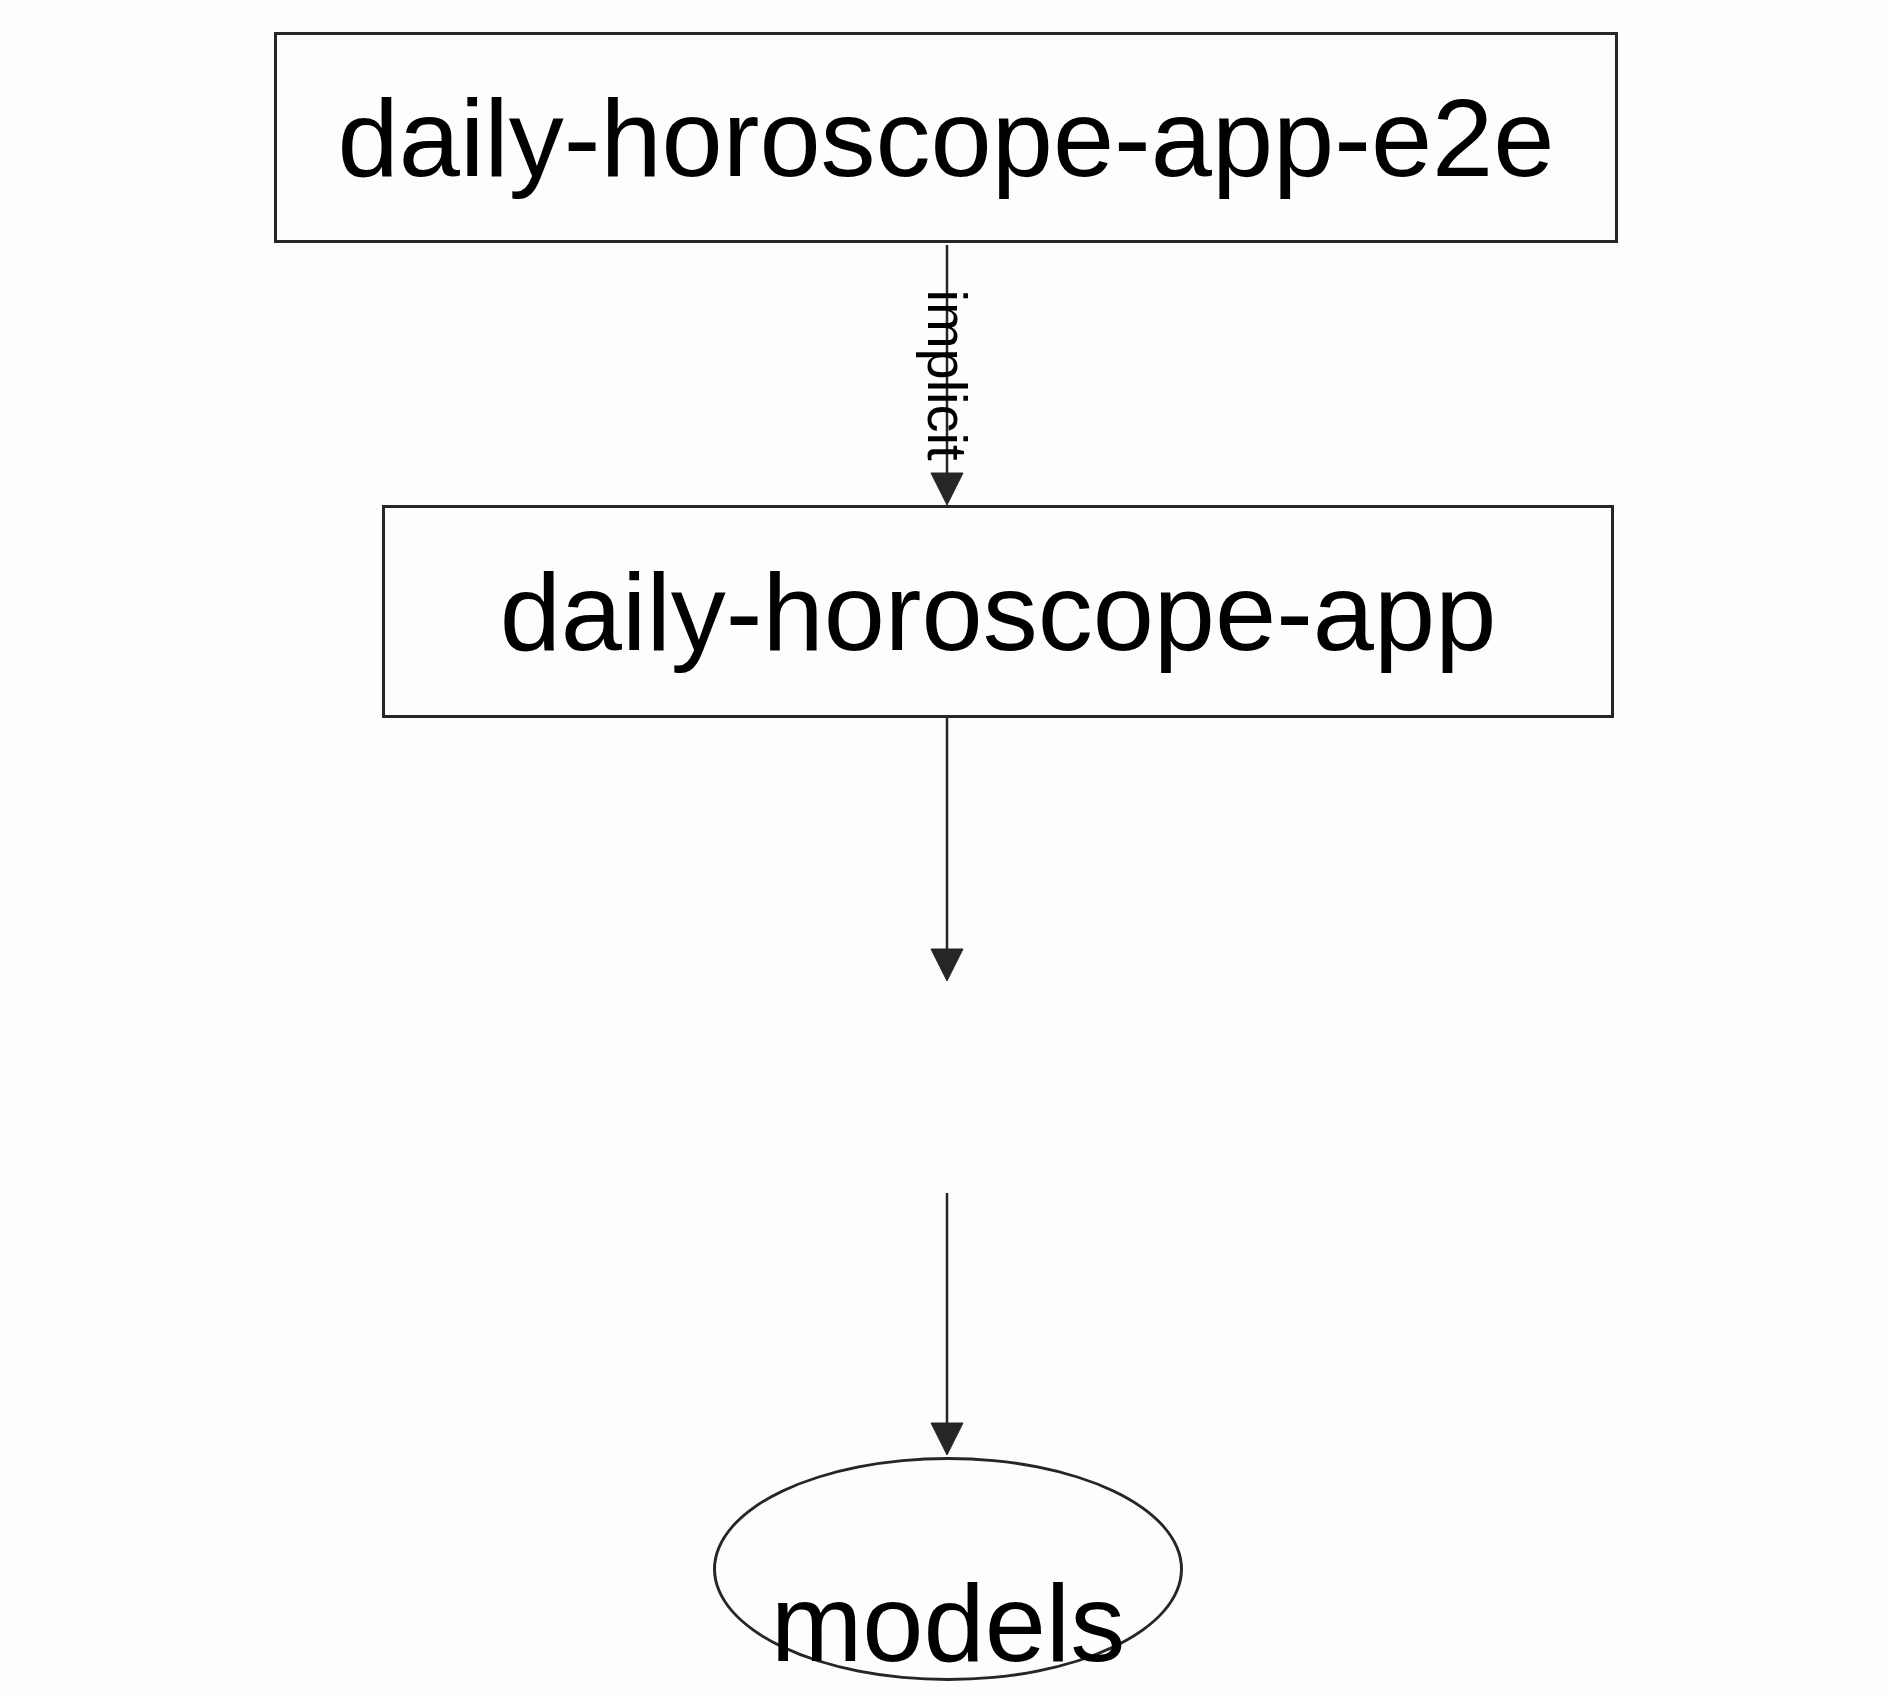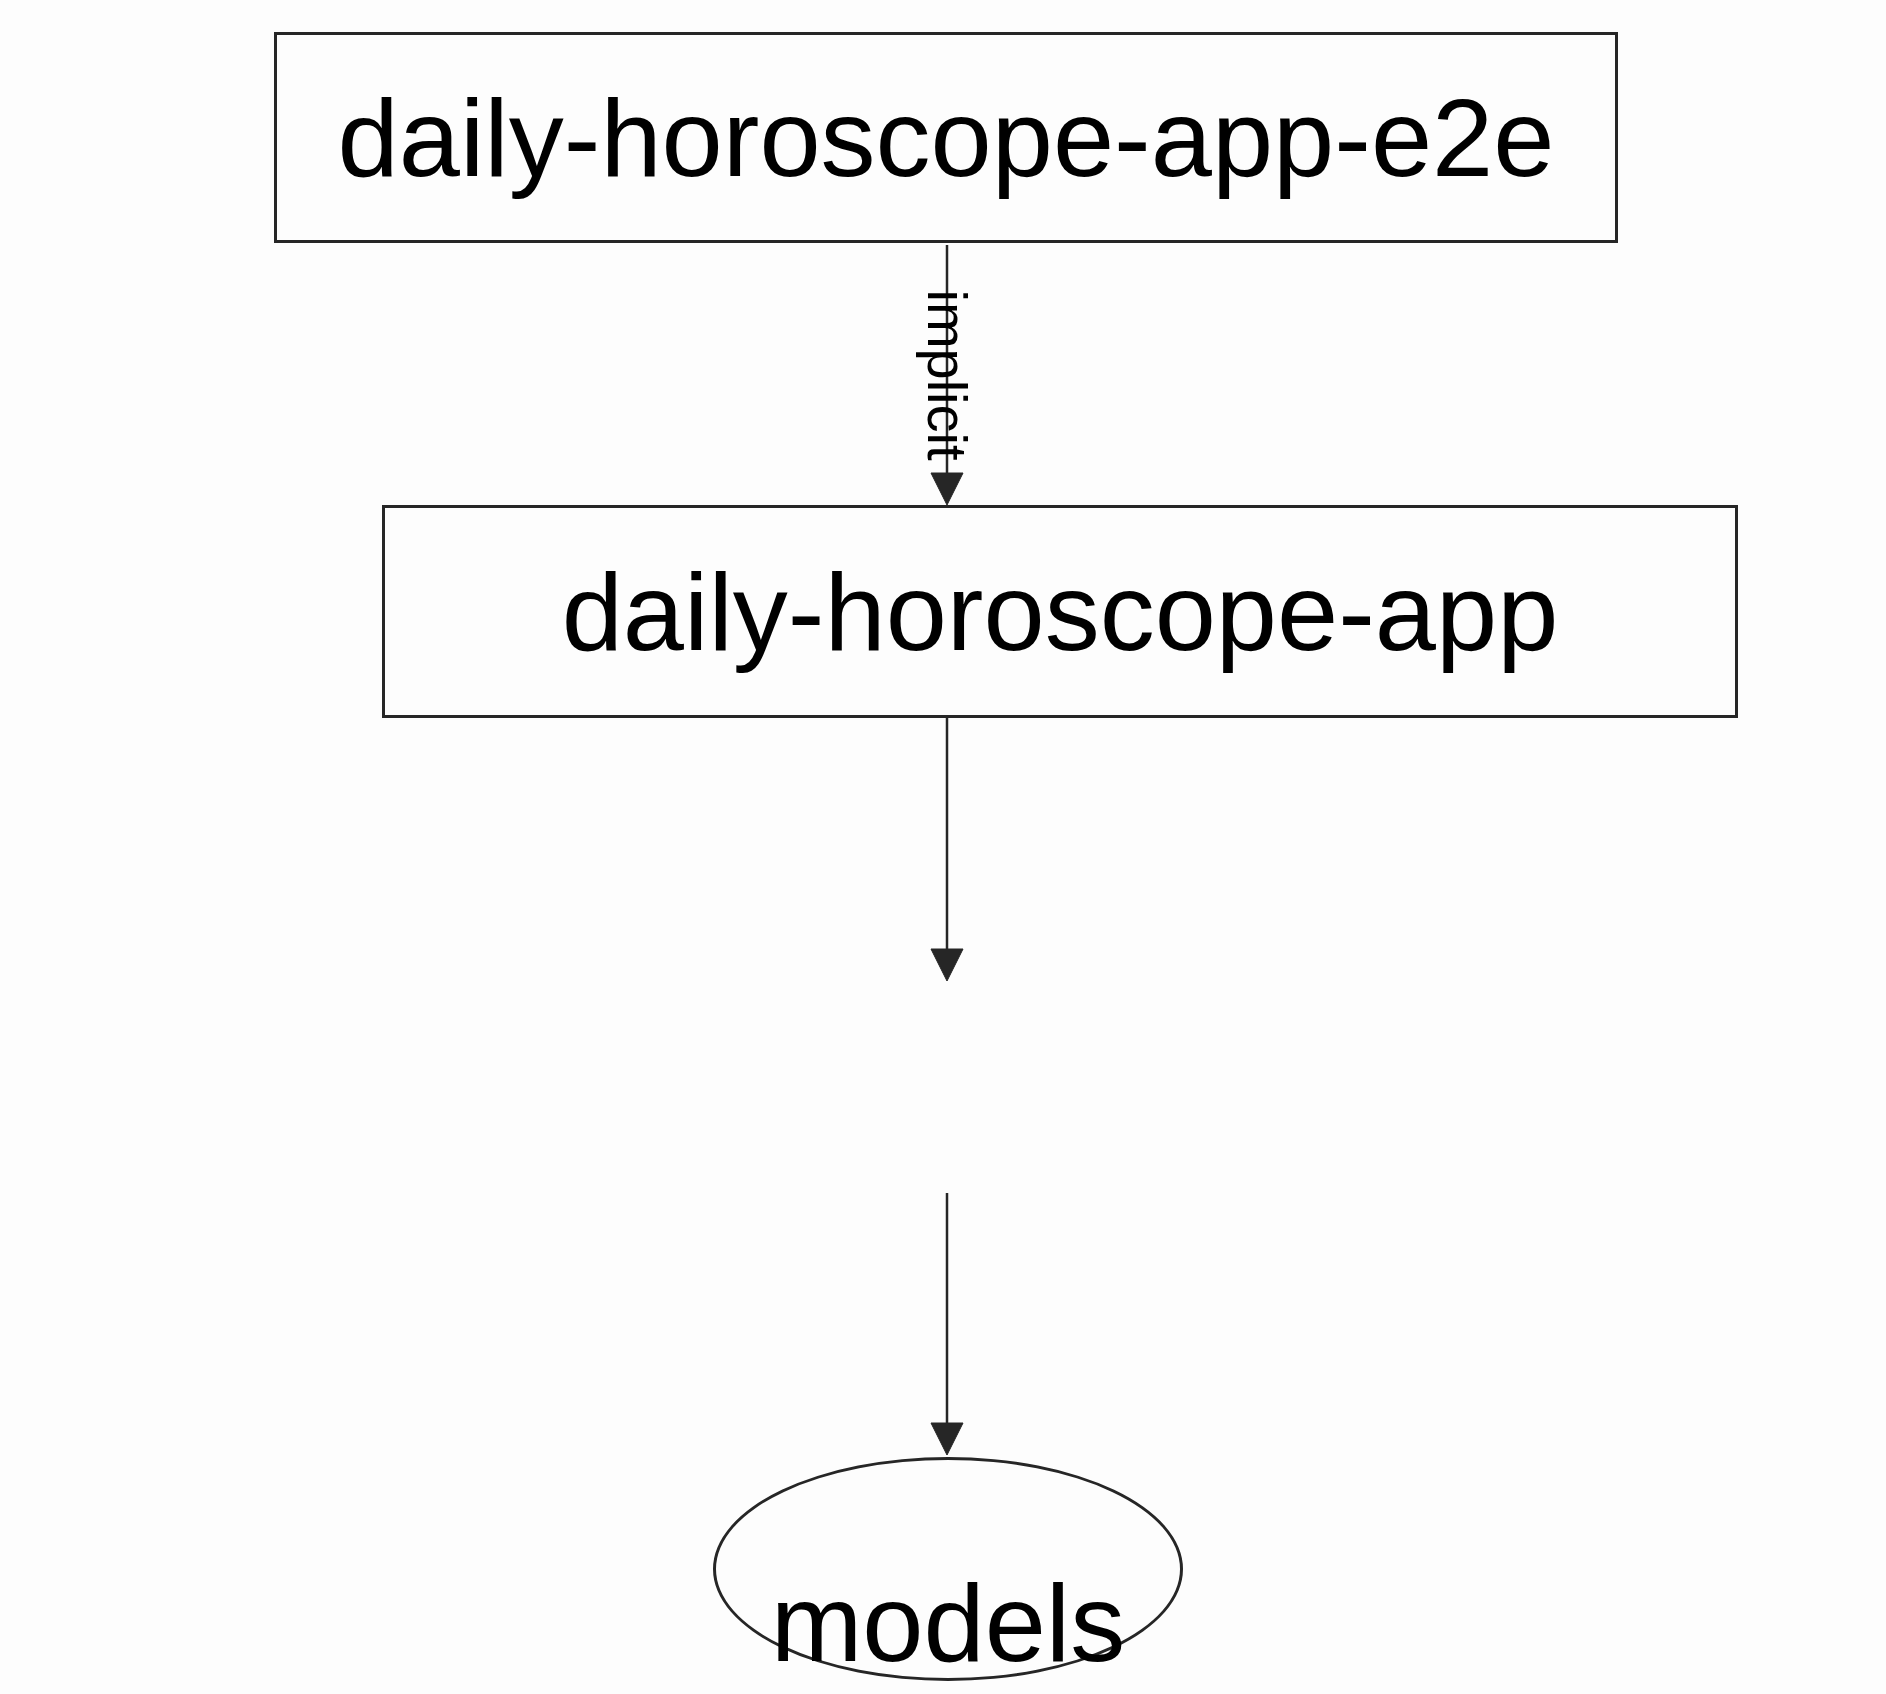--- a/index.html
+++ b/index.html
@@ -47,21 +47,21 @@
     border: 3px solid var(--stroke);
     font-size: 110px;
     line-height: 1;
     white-space: nowrap;
     cursor: pointer;
   }
   .node.ellipse {
     border-radius: 50%;
   }
   .node-e2e    { left: 274px; top: 32px;   width: 1344px; height: 211px; }
-  .node-app    { left: 382px; top: 505px;  width: 1356px; height: 213px; }
+  .node-app    { left: 382px; top: 505px;  width: 1232px; height: 213px; }
   .node-ui     { left: 847px; top: 983px;  width: 200px;  height: 210px; }
   .node-models { left: 713px; top: 1457px; width: 470px;  height: 224px; align-items: flex-end; }
   .edge-label {
     position: absolute;
     left: 947px;
     top: 375px;
     transform: translate(-50%, -50%) rotate(90deg);
     font-size: 56px;
     line-height: 1;
     white-space: nowrap;

